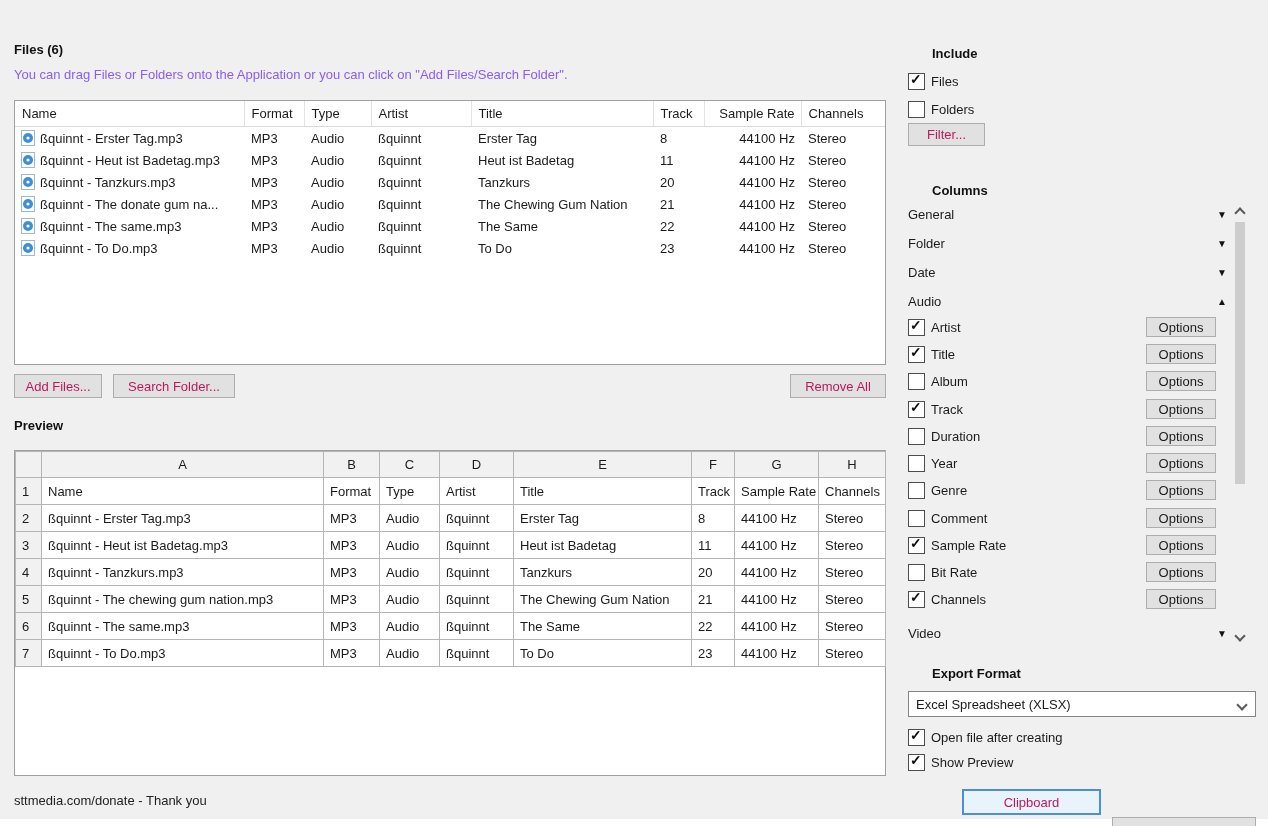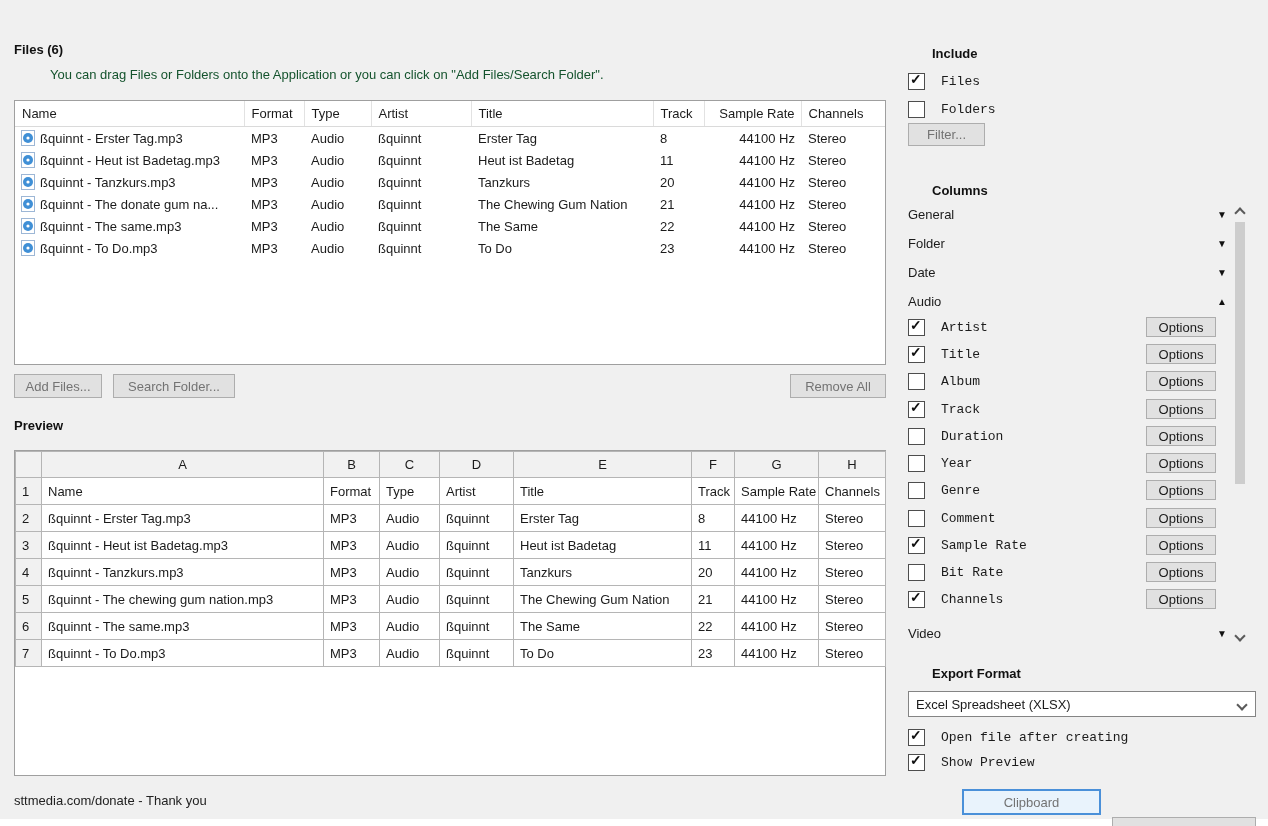--- a/index.html
+++ b/index.html
@@ -8,54 +8,54 @@
 
   
   .menubar{position:absolute;left:0;top:0;width:100%;height:30px;background:#fdfdfd;}
   .app-icon-frag{position:absolute;left:18px;top:0;width:20px;height:5px;background:#57a64a;}
   .menu-item{position:absolute;top:6px;padding:2px 4px;cursor:default;}
 
   .bold-title{font-weight:bold;color:#111;}
 
   
   .files-title{position:absolute;left:14px;top:42px;}
-  .files-hint{position:absolute;left:14px;top:67px;color:#14532d;margin-left:36px;}
+  .files-hint{position:absolute;left:14px;top:67px;color:#8b5cf6;}
 
   .tbl-wrap{position:absolute;background:#fff;border:1px solid #9f9f9f;box-sizing:border-box;}
   #files-wrap{left:14px;top:100px;width:872px;height:265px;}
   table{border-collapse:collapse;table-layout:fixed;width:870px;}
   .files-table th{font-weight:normal;text-align:left;height:25px;padding:0 0 0 7px;border-right:1px solid #e2e2e2;border-bottom:1px solid #dadada;overflow:hidden;white-space:nowrap;}
   .files-table th:last-child{border-right:none;}
   .files-table td{height:22px;padding:0 0 0 7px;overflow:hidden;white-space:nowrap;}
   .files-table td.c-name{padding-left:6px;}
   .files-table th.num,.files-table td.num{text-align:right;padding:0 6px 0 0;}
   .ficon{display:inline-block;width:14px;height:16px;vertical-align:-3px;margin-right:5px;}
 
-  .win-btn{position:absolute;background:#e1e1e1;border:1px solid #adadad;box-sizing:border-box;text-align:center;color:#737373;cursor:default;display:flex;align-items:center;justify-content:center;}
+  .win-btn{position:absolute;background:#e1e1e1;border:1px solid #adadad;box-sizing:border-box;text-align:center;color:#be185d;cursor:default;display:flex;align-items:center;justify-content:center;}
 
   
   .preview-title{position:absolute;left:14px;top:418px;}
   #preview-wrap{left:14px;top:450px;width:872px;height:326px;}
   .prev-table th,.prev-table td{border:1px solid #b5b5b5;overflow:hidden;white-space:nowrap;font-weight:normal;}
   .prev-table th{background:#f1f1f1;text-align:center;height:23px;}
   .prev-table td{background:#fff;height:26px;padding:0 0 0 6px;text-align:left;}
   .prev-table td.rownum{background:#f1f1f1;padding:0 0 0 6px;}
   .prev-table tr.letters th{height:23px;}
 
   .status-text{position:absolute;left:14px;top:793px;color:#222;}
   .bottom-strip{position:absolute;left:0;top:819px;width:100%;height:7px;background:#fff;}
 
   
   .rp-title{position:absolute;left:908px;font-weight:bold;color:#111;margin-left:24px;}
 
   .cb-row{position:absolute;display:flex;align-items:center;height:18px;}
   .cb{width:15px;height:15px;border:1px solid #4d4d4d;background:#fff;display:inline-block;position:relative;flex:0 0 auto;}
   .cb .mark{display:none;position:absolute;left:1px;top:-3px;font-size:14px;font-weight:bold;color:#101010;line-height:17px;}
   .cb.on .mark{display:block;}
-  .cb-label{margin-left:16px;white-space:nowrap;font-family:Liberation Mono, monospace;}
+  .cb-label{margin-left:6px;white-space:nowrap;}
 
   .group-row{position:absolute;left:908px;width:321px;height:20px;display:flex;align-items:center;justify-content:space-between;gap:36px;}
   .grp-arrow{font-size:10px;color:#111;margin-right:2px;}
   .grp-arrow::after{content:"\25BC";}
   .grp-arrow.on::after{content:"\25B2";}
 
   .field-row{position:absolute;left:908px;width:308px;height:20px;display:flex;align-items:center;justify-content:space-between;}
   .field-left{display:flex;align-items:center;}
   .opt-btn{position:relative;width:70px;height:20px;background:#e1e1e1;border:1px solid #adadad;box-sizing:border-box;display:flex;align-items:center;justify-content:center;cursor:default;}
 

